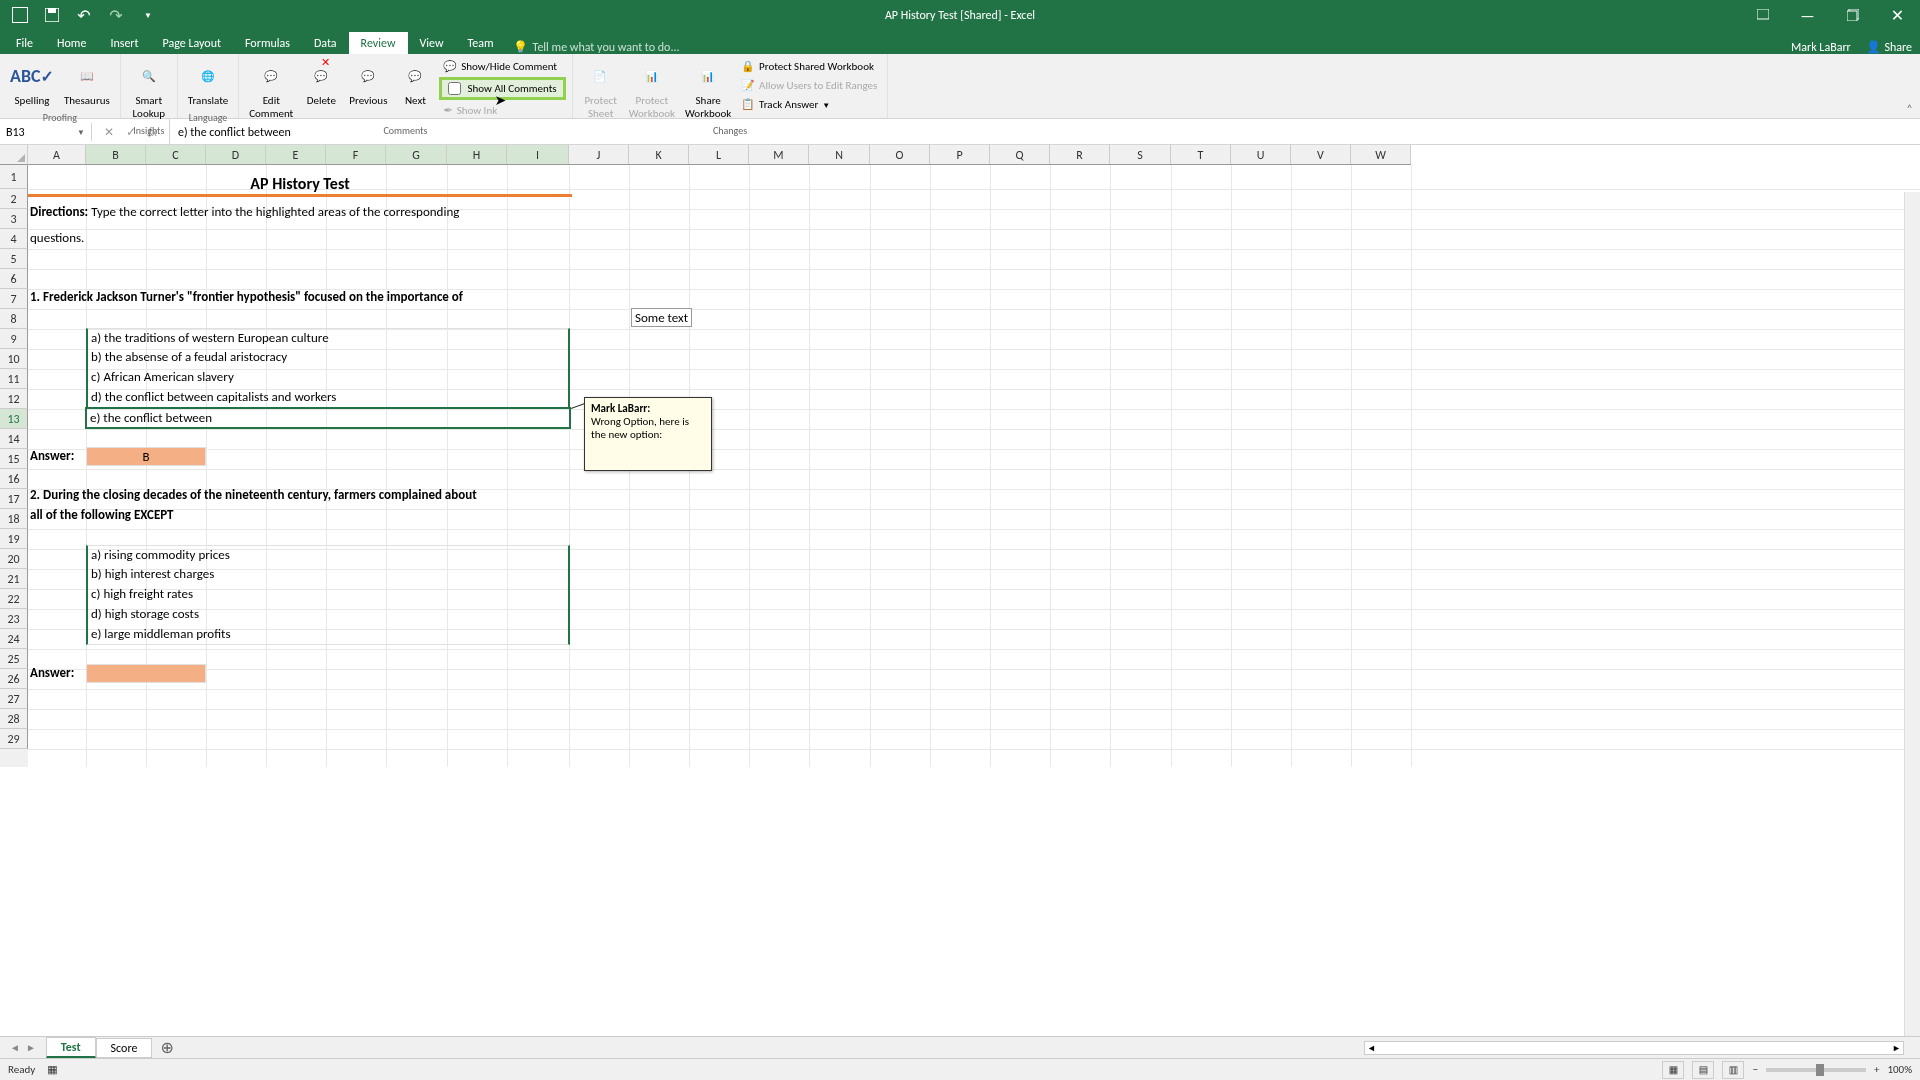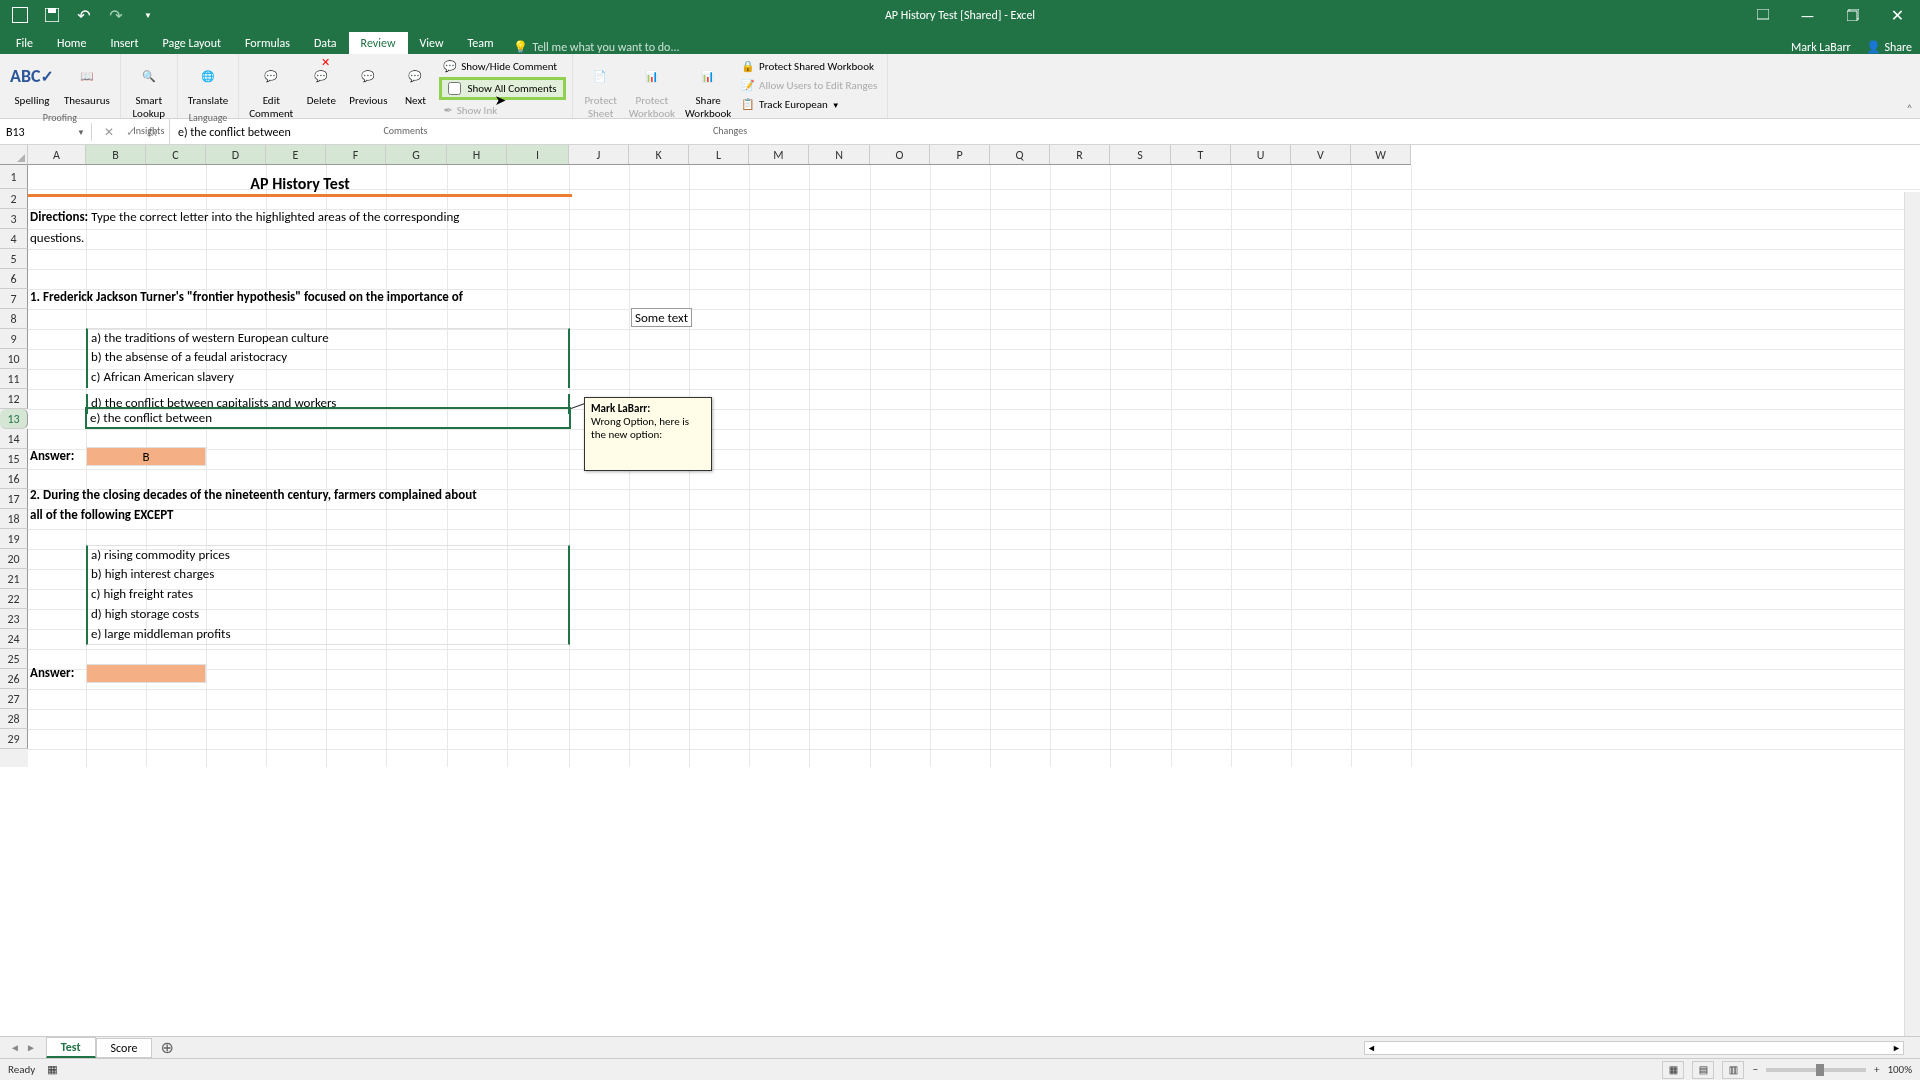--- a/index.html
+++ b/index.html
@@ -225,21 +225,21 @@
         <div class="ribbon-btn-sm">
             <span>🔒</span>
             <span>Protect Shared Workbook</span>
           </div>
         <div class="ribbon-btn-sm disabled">
             <span>📝</span>
             <span>Allow Users to Edit Ranges</span>
           </div>
         <div class="ribbon-btn-sm">
             <span>📋</span>
-            <span>Track European</span> 
+            <span>Track Answer</span> 
             <span style="font-size:8px">▼</span>
           </div>
       </div>
     </div>
     <div class="ribbon-group-label">Changes</div>
   </div>
   <div class="collapse-ribbon">^</div>
 </div>
 
 <div class="formula-bar">
@@ -291,52 +291,52 @@
       <div class="row-h" style="height: 20px;">3</div>
       <div class="row-h" style="height: 20px;">4</div>
       <div class="row-h" style="height: 20px;">5</div>
       <div class="row-h" style="height: 20px;">6</div>
       <div class="row-h" style="height: 20px;">7</div>
       <div class="row-h" style="height: 20px;">8</div>
       <div class="row-h" style="height: 20px;">9</div>
       <div class="row-h" style="height: 20px;">10</div>
       <div class="row-h" style="height: 20px;">11</div>
       <div class="row-h" style="height: 20px;">12</div>
-      <div class="row-h sel" style="height: 20px; border-radius: 6px;">13</div>
+      <div class="row-h sel" style="height: 20px;">13</div>
       <div class="row-h" style="height: 20px;">14</div>
       <div class="row-h" style="height: 20px;">15</div>
       <div class="row-h" style="height: 20px;">16</div>
       <div class="row-h" style="height: 20px;">17</div>
       <div class="row-h" style="height: 20px;">18</div>
       <div class="row-h" style="height: 20px;">19</div>
       <div class="row-h" style="height: 20px;">20</div>
       <div class="row-h" style="height: 20px;">21</div>
       <div class="row-h" style="height: 20px;">22</div>
       <div class="row-h" style="height: 20px;">23</div>
       <div class="row-h" style="height: 20px;">24</div>
       <div class="row-h" style="height: 20px;">25</div>
       <div class="row-h" style="height: 20px;">26</div>
       <div class="row-h" style="height: 20px;">27</div>
       <div class="row-h" style="height: 20px;">28</div>
       <div class="row-h" style="height: 20px;">29</div>
     </div>
   <div class="cells" id="cells-container">
     <div class="merged-title">AP History Test</div>
 
-    <div style="position:absolute;top:44px;left:0;font-size:13px;padding:0 2px">
+    <div style="position:absolute;top:30px;left:0;font-size:13px;padding:9px 2px">
       <b>Directions:</b><span> Type the correct letter into the highlighted areas of the corresponding</span>
     </div>
     <div style="position:absolute;top:64px;left:0;font-size:13px;padding:1px 2px">questions.</div>
 
     <div style="position:absolute;top:123px;left:0;font-size:13px;font-weight:bold;padding:1px 2px">1. Frederick Jackson Turner's "frontier hypothesis" focused on the importance of</div>
 
     <div style="position:absolute;top:183px;left:58px;width:484px;height:20px;border-left:2px solid #217346;border-right:2px solid #217346;font-size:13px;padding:1px 3px">b) the absense of a feudal aristocracy</div>
     <div style="position:absolute;top:163px;left:58px;width:484px;height:20px;border-left:2px solid #217346;border-right:2px solid #217346;font-size:13px;padding:1px 3px;border-top:1px solid #e0e0e0">a) the traditions of western European culture</div>
     <div style="position:absolute;top:203px;left:58px;width:484px;height:20px;border-left:2px solid #217346;border-right:2px solid #217346;font-size:13px;padding:1px 3px">c) African American slavery</div>
-    <div style="position:absolute;top:229px;left:58px;width:484px;height:20px;border-left:2px solid #217346;border-right:2px solid #217346;font-size:13px;padding:1px 3px">d) the conflict between capitalists and workers</div>
+    <div style="position:absolute;top:223px;left:58px;width:484px;height:20px;border-left:2px solid #217346;border-right:2px solid #217346;font-size:13px;padding:1px 3px">d) the conflict between capitalists and workers</div>
     <div class="selected-cell" style="top:242px;left:57px;width:486px;height:22px;font-size:13px;padding:1px 3px">e) the conflict between</div>
 
     <div style="position:absolute;top:282px;left:0;font-size:13px;font-weight:bold;padding:1px 2px">Answer:</div>
     <div class="answer-box" style="position:absolute;top:282px;left:58px;width:120px;height:19px;font-size:13px">B</div>
 
     <div style="position:absolute;top:321px;left:0;font-size:13px;font-weight:bold;padding:1px 2px">2. During the closing decades of the nineteenth century, farmers complained about</div>
     <div style="position:absolute;top:341px;left:0;font-size:13px;font-weight:bold;padding:1px 2px">all of the following EXCEPT</div>
 
     <div style="position:absolute;top:400px;left:58px;width:484px;height:20px;border-left:2px solid #217346;border-right:2px solid #217346;font-size:13px;padding:1px 3px">b) high interest charges</div>
     <div style="position:absolute;top:380px;left:58px;width:484px;height:20px;border-left:2px solid #217346;border-right:2px solid #217346;font-size:13px;padding:1px 3px;border-top:1px solid #e0e0e0">a) rising commodity prices</div>

